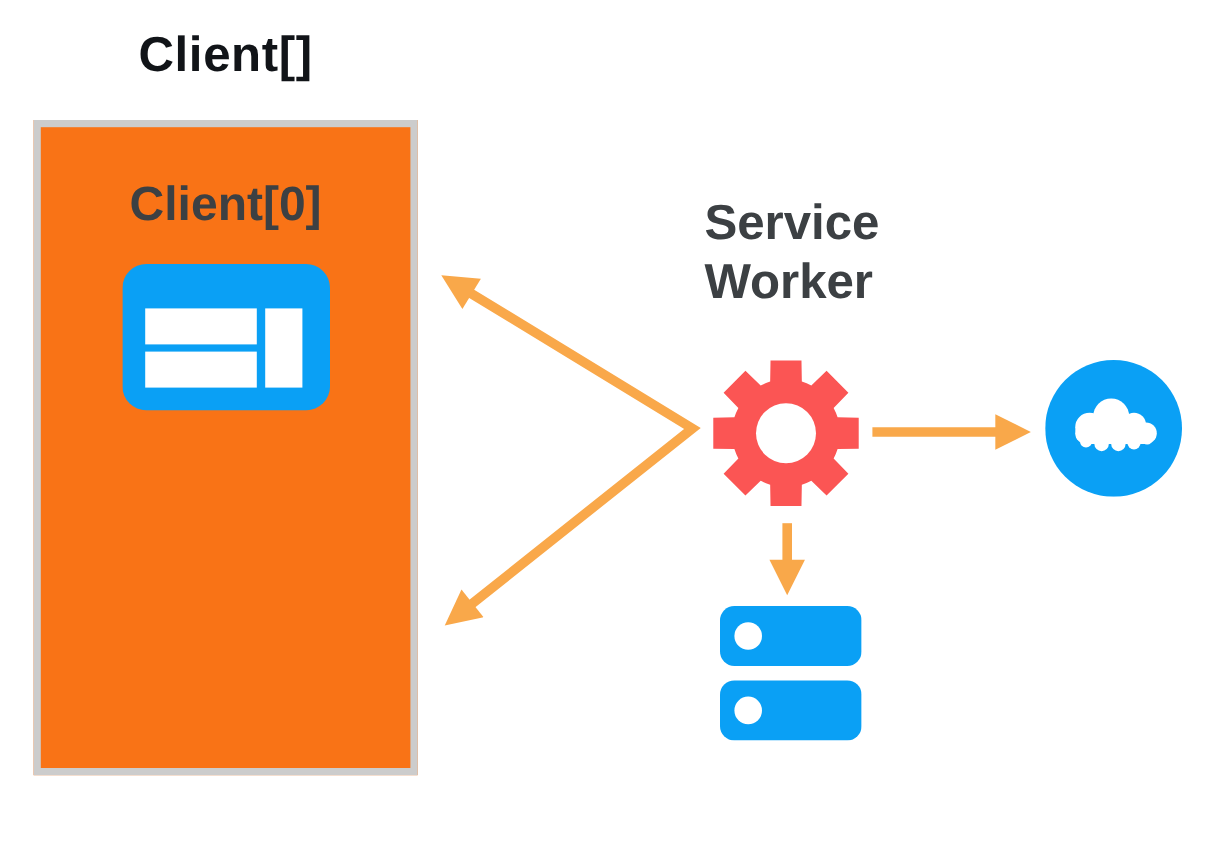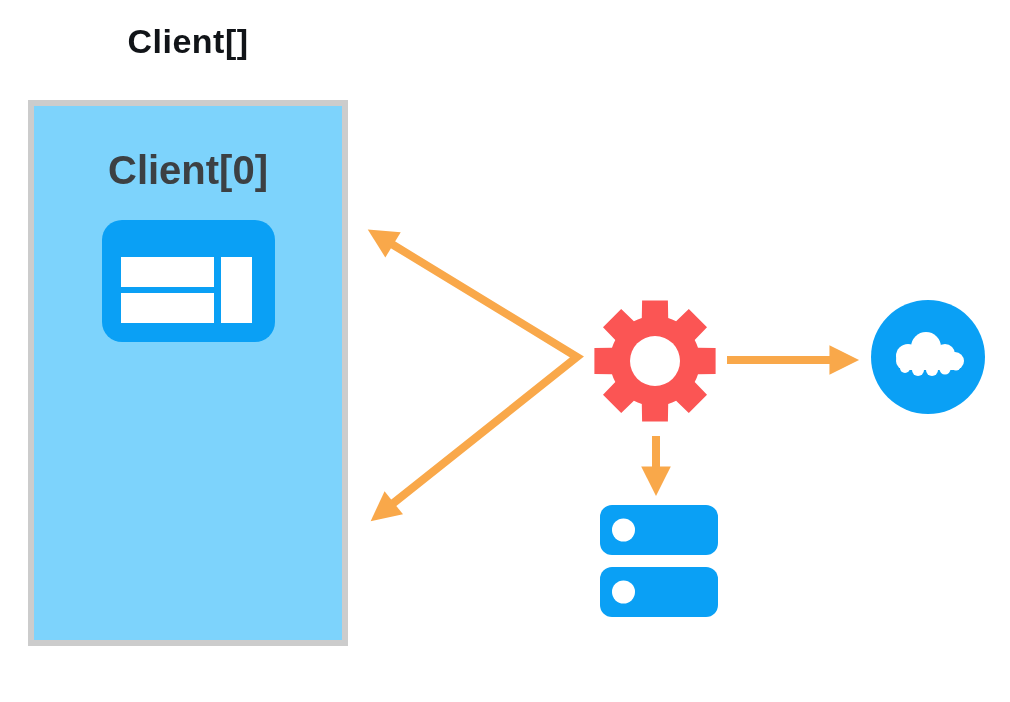--- a/index.html
+++ b/index.html
@@ -13,27 +13,27 @@
   *{margin:0;padding:0;box-sizing:border-box;}
   html,body{background:#ffffff;}
   body{
     width:1010px;height:702px;overflow:hidden;
     font-family:"Liberation Sans", sans-serif;
   }
   .stage{position:relative;width:1010px;height:702px;background:#fff;}
 
   .diagram-title{
     position:absolute;left:28px;top:22px;width:320px;
-    text-align:center;font-size:34px;font-weight:bold;
+    text-align:center;font-size:41px;font-weight:bold;
     color:var(--title);letter-spacing:0.5px;
   }
 
   .client-box{
     position:absolute;left:28px;top:100px;width:320px;height:546px;
-    border:6px solid var(--box-border);background:#7dd3fc;
+    border:6px solid var(--box-border);background:#f97316;
     display:flex;flex-direction:column;
   }
   .client-cell{
     flex:1;display:flex;flex-direction:column;align-items:center;
     padding-top:42px;gap:28px;
   }
   .client-cell + .client-cell{
     border-top:6px solid var(--box-border);
     padding-top:52px;
   }
@@ -74,20 +74,24 @@
       <div class="client-label">Client[0]</div>
       <svg width="173" height="122" viewBox="0 0 173 122">
         <rect class="fill-blue" x="0" y="0" width="173" height="122" rx="20"></rect>
         <rect class="fill-white" x="19" y="37" width="93" height="30"></rect>
         <rect class="fill-white" x="19" y="73" width="93" height="30"></rect>
         <rect class="fill-white" x="119" y="37" width="31" height="66"></rect>
       </svg>
     </div>
   </div>
 
+  <div class="sw-label">
+    <span>Service</span>
+    <span>Worker</span>
+  </div>
 
   <svg class="abs gear-svg" width="140" height="140" viewBox="-70 -70 140 140">
     <path class="gear-body fill-red" d="M-13.2,-43.0 L-12.9,-60.6 L12.9,-60.6 L13.2,-43.0 A45,45 0 0 1 21.1,-39.7 L21.1,-39.7 L33.8,-52.0 L52.0,-33.8 L39.7,-21.1 A45,45 0 0 1 43.0,-13.2 L43.0,-13.2 L60.6,-12.9 L60.6,12.9 L43.0,13.2 A45,45 0 0 1 39.7,21.1 L39.7,21.1 L52.0,33.8 L33.8,52.0 L21.1,39.7 A45,45 0 0 1 13.2,43.0 L13.2,43.0 L12.9,60.6 L-12.9,60.6 L-13.2,43.0 A45,45 0 0 1 -21.1,39.7 L-21.1,39.7 L-33.8,52.0 L-52.0,33.8 L-39.7,21.1 A45,45 0 0 1 -43.0,13.2 L-43.0,13.2 L-60.6,12.9 L-60.6,-12.9 L-43.0,-13.2 A45,45 0 0 1 -39.7,-21.1 L-39.7,-21.1 L-52.0,-33.8 L-33.8,-52.0 L-21.1,-39.7 A45,45 0 0 1 -13.2,-43.0 Z"></path>
     <circle class="fill-white" cx="0" cy="0" r="25"></circle>
   </svg>
 
   <svg class="abs cloud-svg" width="114" height="114" viewBox="0 0 114 114">
     <circle class="fill-blue" cx="57" cy="57" r="57"></circle>
     <g>
       <circle class="fill-white" cx="37" cy="56" r="12"></circle>

